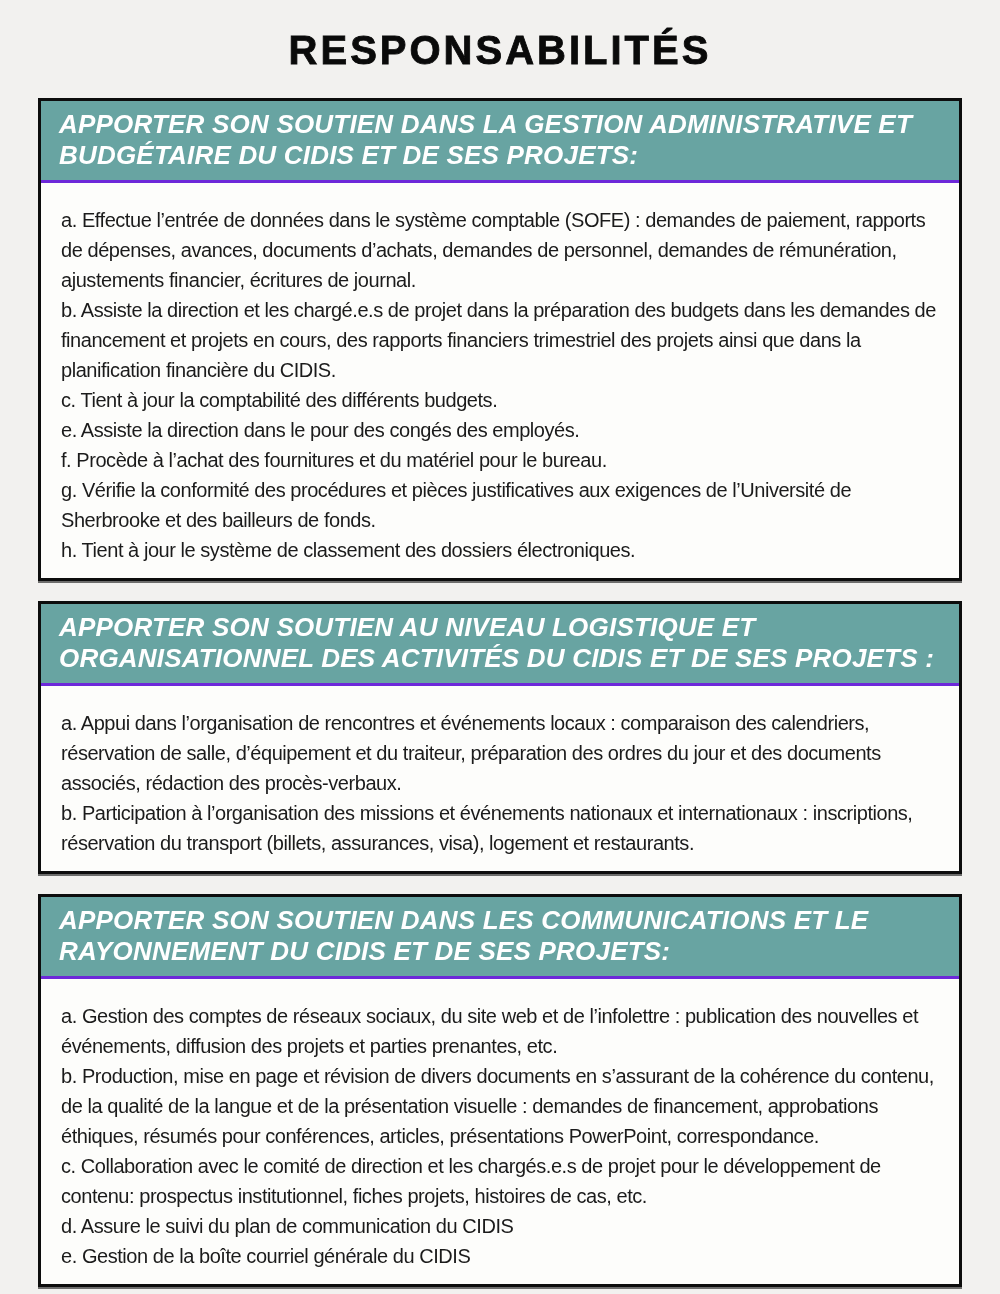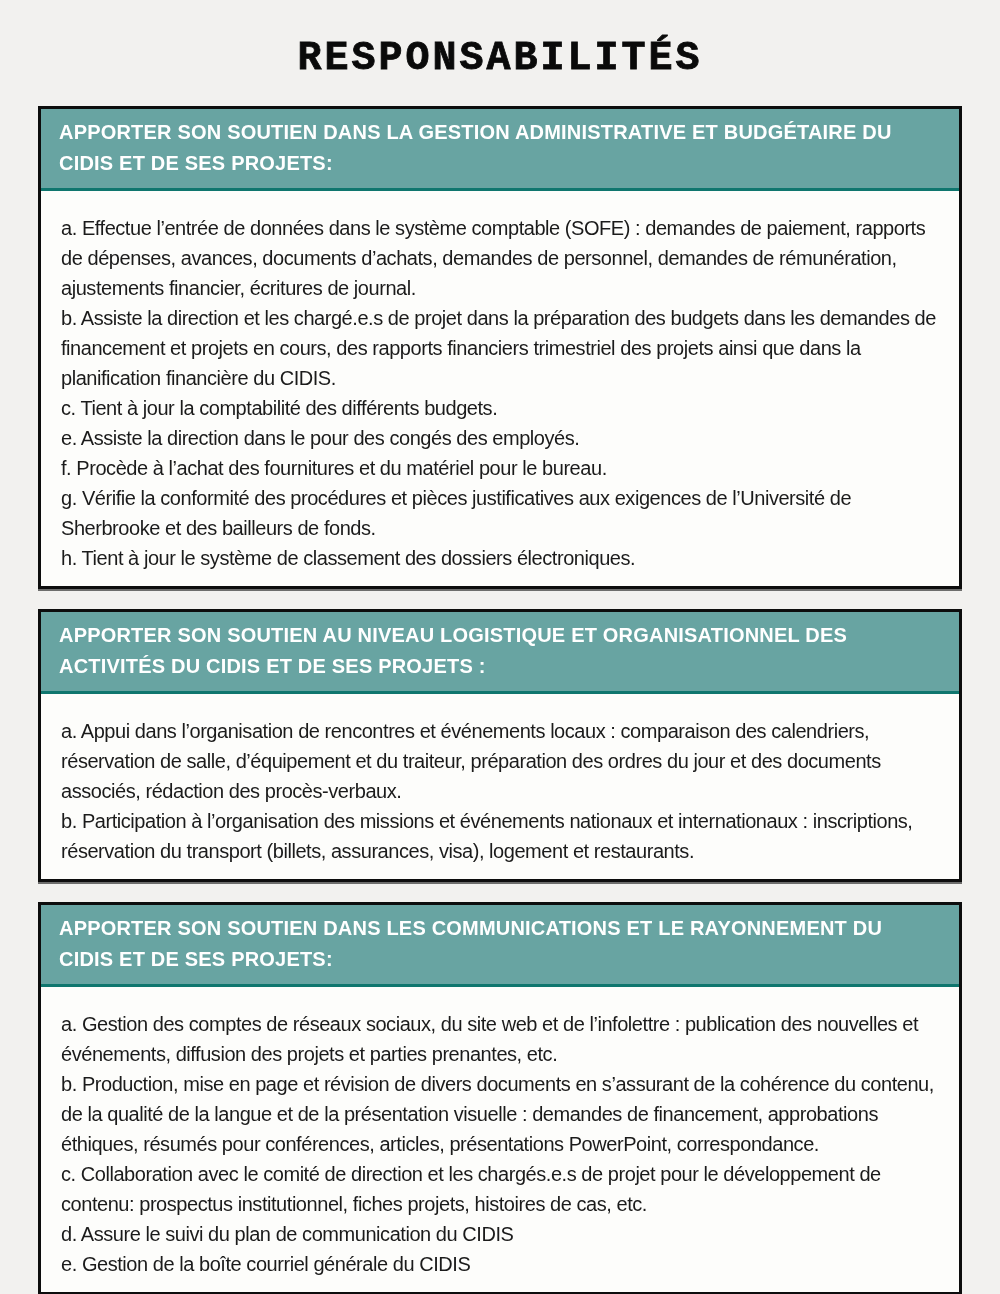--- a/index.html
+++ b/index.html
@@ -10,47 +10,48 @@
   }
   .page {
     position: relative;
     width: 1000px;
     height: 1294px;
     margin: 0 auto;
     background: #f2f1ef;
     overflow: hidden;
   }
   .page-title {
-    padding-top: 36px;
+    padding-top: 28px;
     text-align: center;
-    font-family: Liberation Mono, monospace;
+    font-family: Liberation Sans, sans-serif;
     font-weight: bold;
     font-size: 40px;
     letter-spacing: 3px;
     color: #0a0a0a;
     -webkit-text-stroke: 0.8px #0a0a0a;
   }
   .section {
     margin: 20px 38px 0 38px;
     border: 3px solid #0d0d0d;
     background: #fdfdfb;
     box-shadow: 0 2px 0 rgba(0,0,0,0.55);
   }
   .section.first {
     margin-top: 25px;
   }
   .section-header {
     background: #68a4a2;
     color: #ffffff;
     font-weight: bold;
-    font-size: 20px;
+    font-size: 26px;
     line-height: 31px;
     letter-spacing: 0.2px;
     padding: 8px 18px 9px 18px;
-    border-bottom: 3px solid #0f766e;
+    border-bottom: 3px solid #6d28d9;
+    font-style: italic;
   }
   .section-body {
     padding: 22px 20px 13px 20px;
   }
   .section-body p {
     margin: 0;
     font-size: 20px;
     letter-spacing: -0.45px;
     line-height: 30px;
     color: #1b1b1b;

